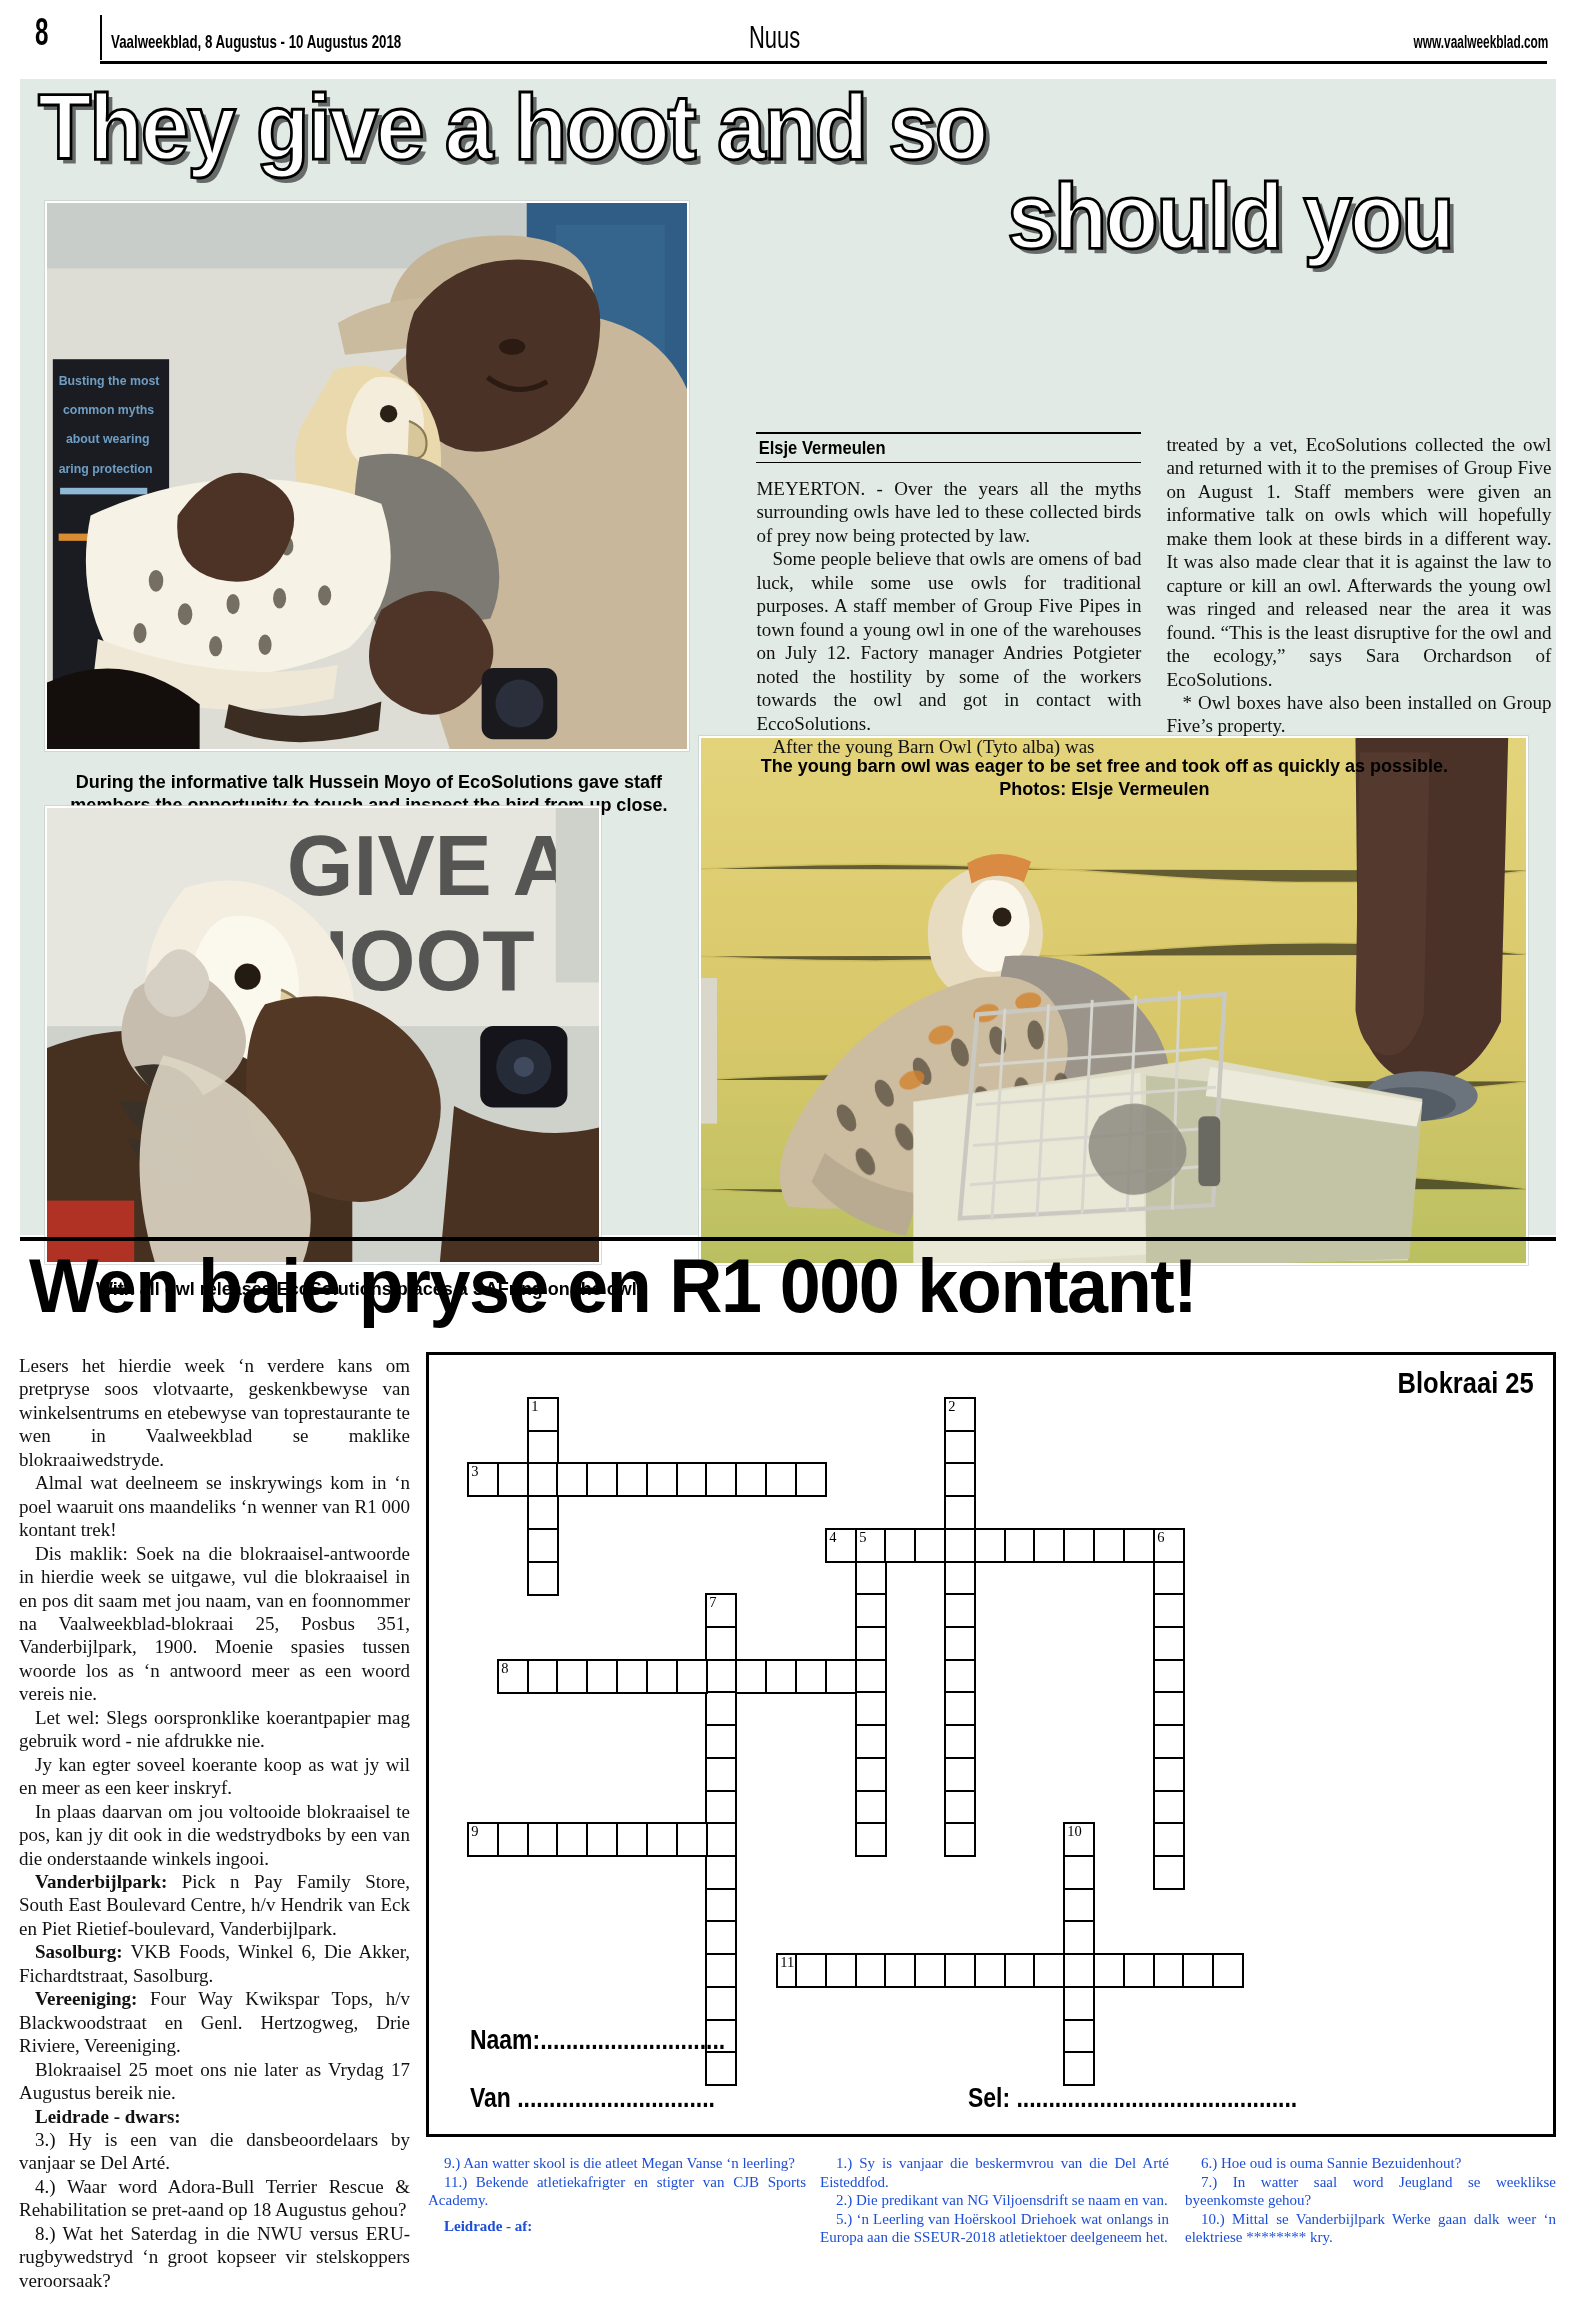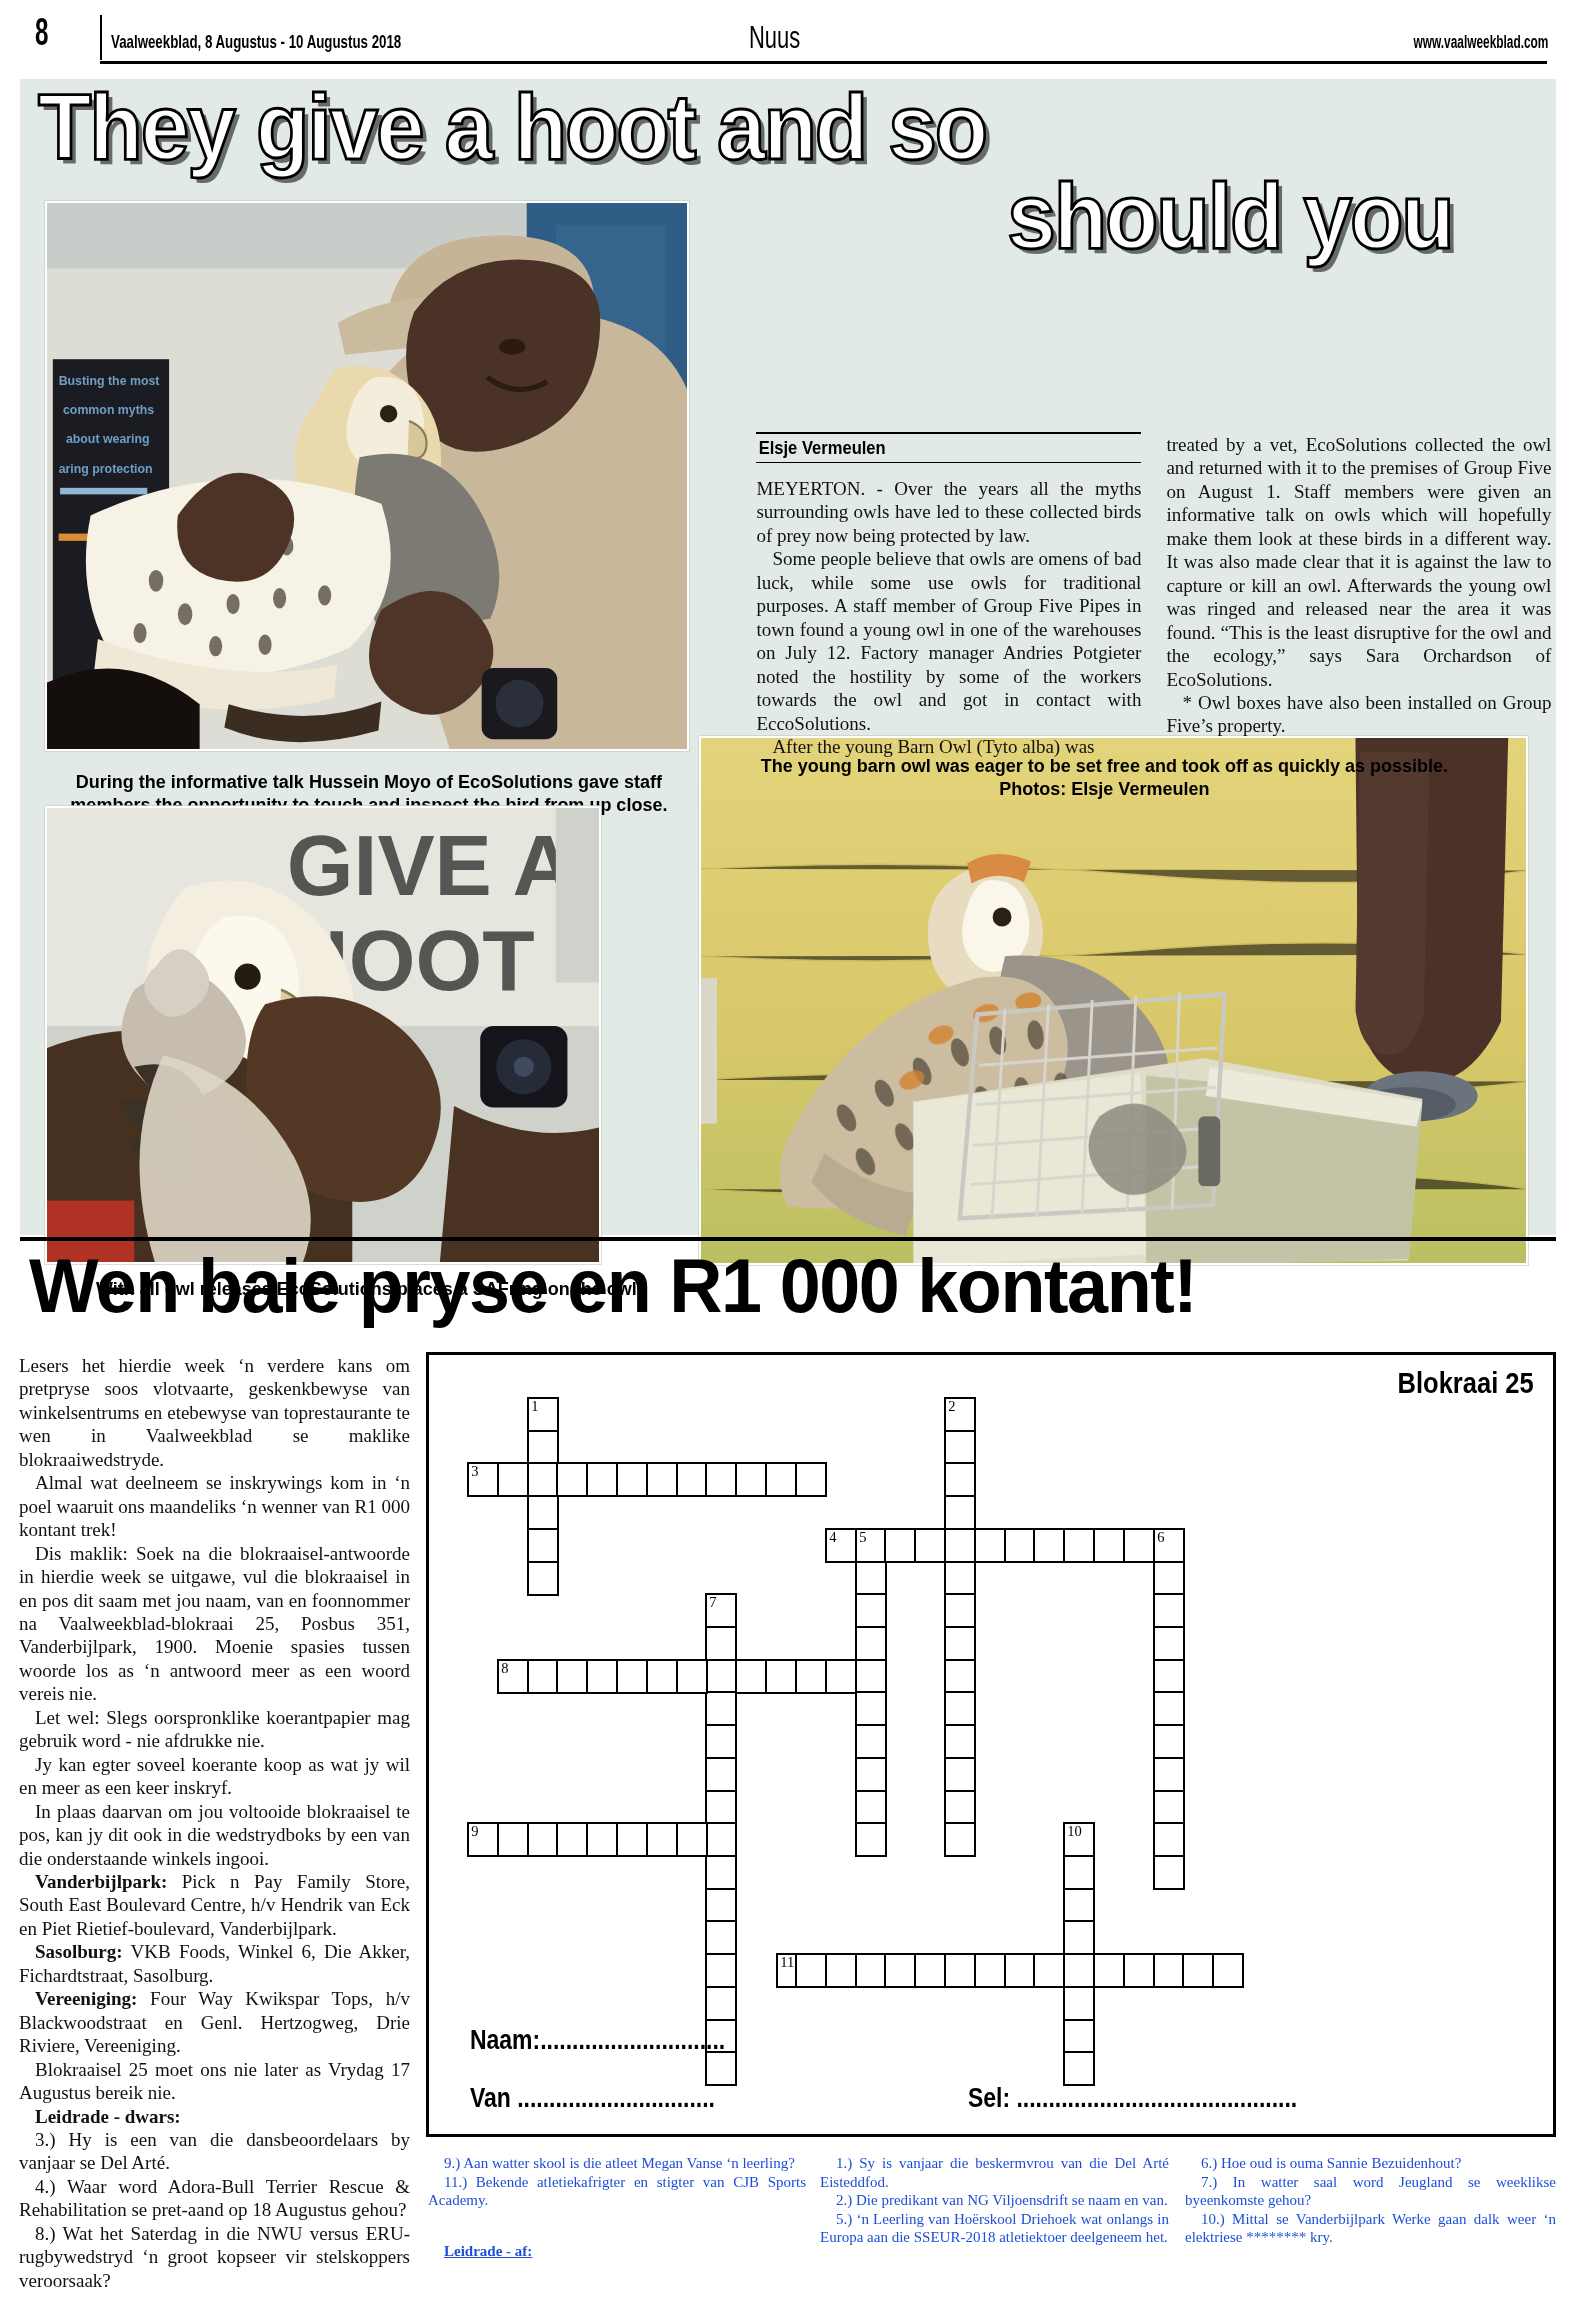--- a/index.html
+++ b/index.html
@@ -168,21 +168,21 @@
   }
 
   
   .clue-col {
     position:absolute; top:2154px;
     font-family:"Liberation Serif", serif;
     font-size:15px; line-height:1.235; text-align:justify; color:#1d4ed8;
     -webkit-hyphens:auto; hyphens:auto;
   }
   .clue-col p { margin:0; text-indent:16px; }
-  .clue-col p.head { font-weight:bold; text-indent:16px; margin-top:32px;text-decoration:underline; }
+  .clue-col p.head { font-weight:bold; text-indent:16px; margin-top:7px; }
   #clue-c2 { left:428px;  width:378px; }
   #clue-c3 { left:820px; width:349px; }
   #clue-c4 { left:1185px; width:371px; }
 </style>
 </head>
 <body>
 
 <div class="masthead">
   <div class="page-num">8</div>
   <div class="mast-rule-v"></div>

